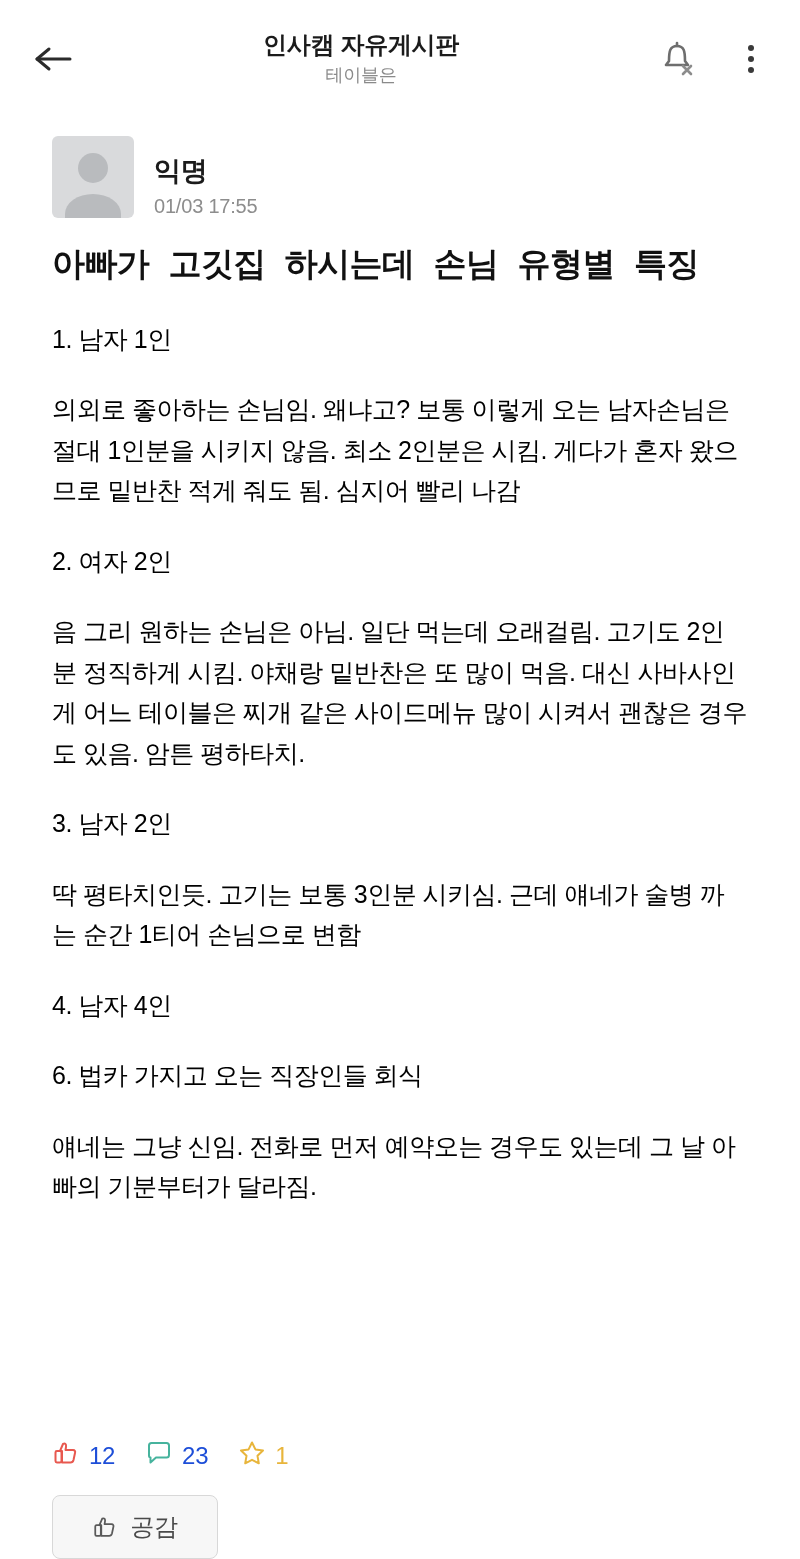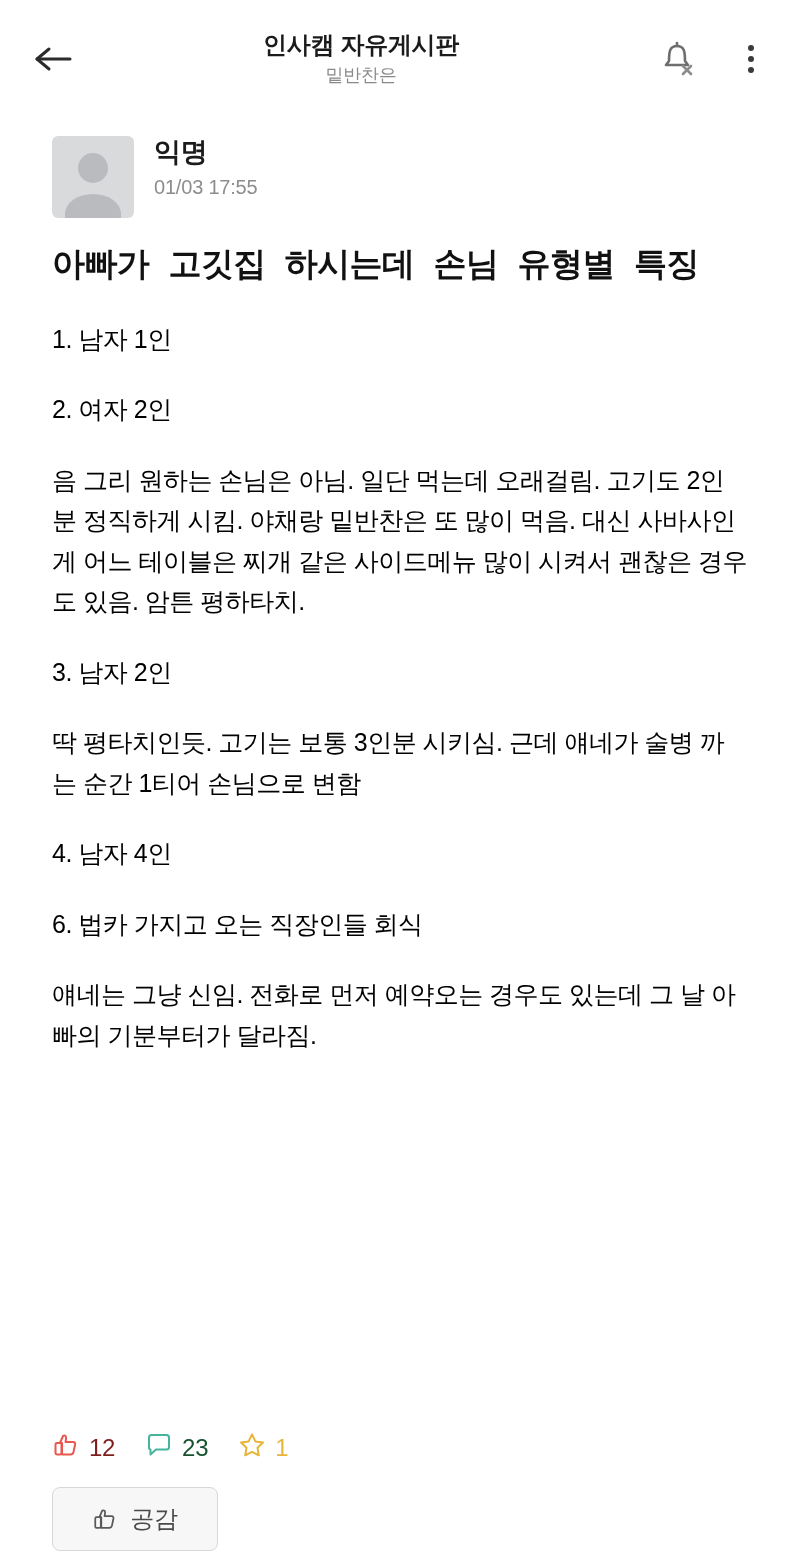--- a/index.html
+++ b/index.html
@@ -89,21 +89,21 @@
     display: block;
     width: 6px;
     height: 6px;
     border-radius: 50%;
     background: #3a3a3a;
   }
 
   
   .author-row {
     display: flex;
-    align-items: flex-start;
+    align-items: flex-end;
     padding: 18px 4px 6px 52px;
     flex: 0 0 auto;
   }
   .avatar {
     width: 82px;
     height: 82px;
     border-radius: 6px;
     background: #d9dadc;
     position: relative;
     overflow: hidden;
@@ -185,29 +185,29 @@
     padding: 6px 52px 0 52px;
     flex: 0 0 auto;
   }
   .reaction {
     display: flex;
     align-items: center;
     gap: 9px;
     font-size: 24px;
     letter-spacing: -0.3px;
   }
-  .reaction.like { color: #7f1d1d; }
-  .reaction.comment { color: #14532d; }
+  .reaction.like { color: #1d4ed8; }
+  .reaction.comment { color: #1d4ed8; }
   .reaction.scrap { color: #e8b53b; }
 
   
   .bottom-bar {
     display: flex;
     gap: 16px;
-    padding: 22px 52px 8px 52px;
+    padding: 22px 52px 0 52px;
     flex: 0 0 auto;
   }
   .pill {
     display: flex;
     align-items: center;
     justify-content: center;
     gap: 12px;
     min-width: 166px;
     height: 64px;
     padding: 0 26px;
@@ -231,21 +231,21 @@
       <span>
         <svg width="40" height="30" viewBox="0 0 40 30">
           <path d="M16 5 L4 15 L16 25" fill="none" stroke="#2b2b2b" stroke-width="3" stroke-linecap="round" stroke-linejoin="round"></path>
           <path d="M4 15 L37 15" fill="none" stroke="#2b2b2b" stroke-width="3" stroke-linecap="round"></path>
         </svg>
       </span>
     </div>
 
     <div class="header-titles">
       <div class="header-title">인사캠 자유게시판</div>
-      <div class="header-sub">밑반찬은</div>
+      <div class="header-sub">테이블은</div>
     </div>
 
     <div class="header-actions">
       <div class="icon-btn">
         <span>
           <svg width="40" height="42" viewBox="0 0 40 42">
             <path d="M12 25 C12 15 13 10 20 10 C27 10 28 15 28 25 L31 29 L9 29 Z" fill="none" stroke="#6e6e6e" stroke-width="2.6" stroke-linejoin="round"></path>
             <path d="M20 7 L20 10" stroke="#6e6e6e" stroke-width="2.6" stroke-linecap="round"></path>
             <path d="M26 30 L34 38 M34 30 L26 38" stroke="#8c8c8c" stroke-width="2.6" stroke-linecap="round"></path>
           </svg>
@@ -269,20 +269,21 @@
     <div class="author-meta">
       <div class="author-name">익명</div>
       <div class="author-date">01/03 17:55</div>
     </div>
   </div>
 
   <div class="content">
     <div class="post-title">아빠가 고깃집 하시는데 손님 유형별 특징</div>
 
     <p class="para heading-line">1. 남자 1인</p>
+    <p class="para">의외로 좋아하는 손님임. 왜냐고? 보통 이렇게 오는 남자손님은 절대 1인분을 시키지 않음. 최소 2인분은 시킴. 게다가 혼자 왔으므로 밑반찬 적게 줘도 됨. 심지어 빨리 나감</p>
     <p class="para heading-line">2. 여자 2인</p>
     <p class="para">음 그리 원하는 손님은 아님. 일단 먹는데 오래걸림. 고기도 2인분 정직하게 시킴. 야채랑 밑반찬은 또 많이 먹음. 대신 사바사인게 어느 테이블은 찌개 같은 사이드메뉴 많이 시켜서 괜찮은 경우도 있음. 암튼 평하타치.</p>
     <p class="para heading-line">3. 남자 2인</p>
     <p class="para">딱 평타치인듯. 고기는 보통 3인분 시키심. 근데 얘네가 술병 까는 순간 1티어 손님으로 변함</p>
     <p class="para heading-line">4. 남자 4인</p>
     <p class="para heading-line">6. 법카 가지고 오는 직장인들 회식</p>
     <p class="para">얘네는 그냥 신임. 전화로 먼저 예약오는 경우도 있는데 그 날 아빠의 기분부터가 달라짐.</p>
   </div>
 
   <div class="reactions">

